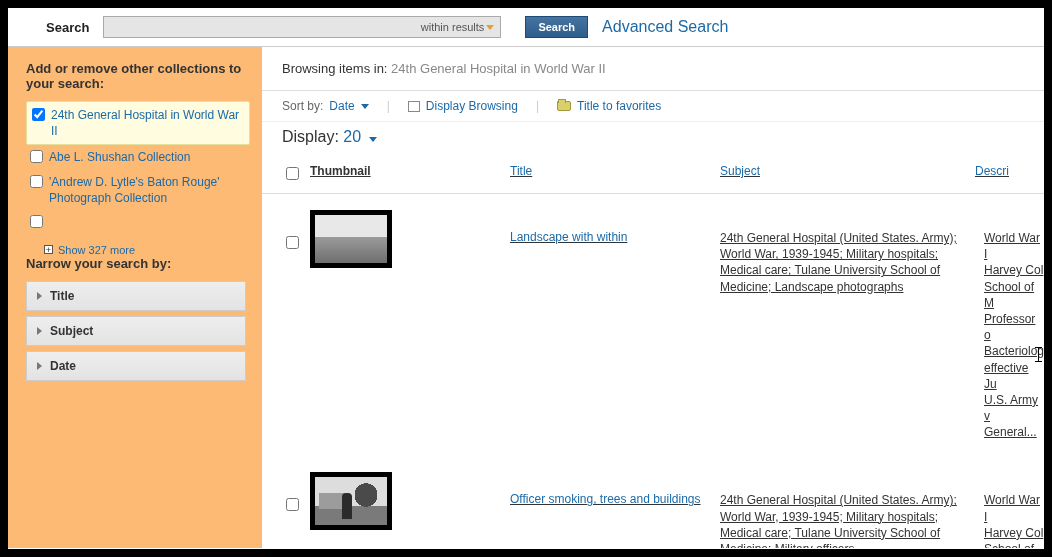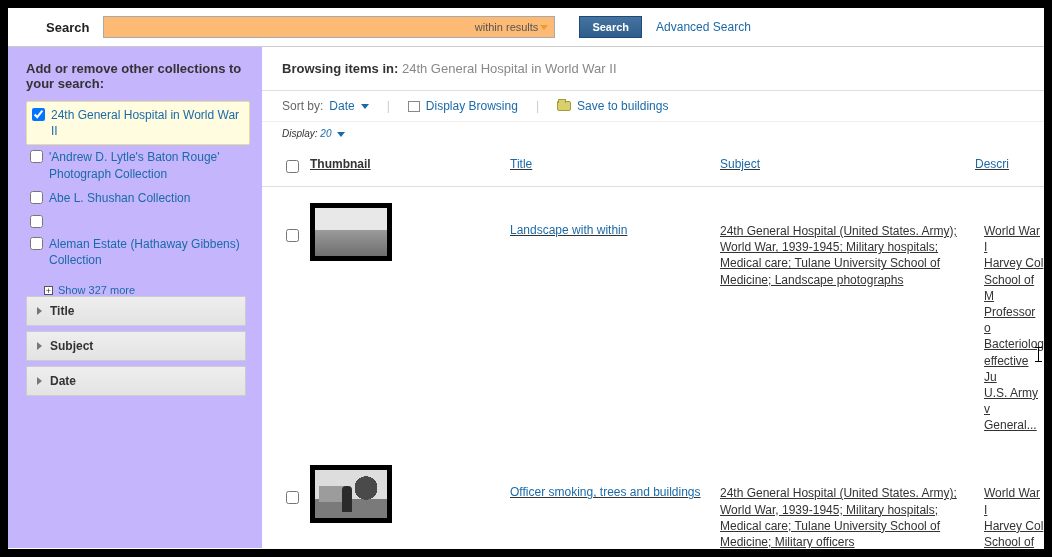--- a/index.html
+++ b/index.html
@@ -30,22 +30,22 @@
     font-size: 13px;
     color: #222;
     margin-right: 4px;
   }
   .search-input-wrap {
     position: relative;
     display: flex;
     align-items: center;
     border: 1px solid #aaa;
     height: 22px;
-    width: 452px;
-    background: #fdba74;
+    width: 398px;
+    background: #e5e5e5;
   }
   .search-input {
     flex: 1;
     border: none;
     outline: none;
     padding: 0 6px;
     font-size: 12px;
     height: 20px;
     background: transparent;
   }
@@ -72,32 +72,32 @@
     color: #fff;
     font-size: 11px;
     font-weight: bold;
     padding: 3px 12px;
     height: 22px;
     cursor: pointer;
     margin-left: 14px;
   }
   .adv-search {
     color: #1b6aa8;
-    font-size: 12px;
+    font-size: 16px;
     cursor: pointer;
     margin-left: 4px;
   }
   .body-area {
     display: flex;
     height: calc(100% - 40px);
   }
   .sidebar {
     width: 254px;
     flex: 0 0 254px;
-    background: #c4b5fd;
+    background: #fdba74;
     padding: 14px 12px 14px 18px;
   }
   .sidebar h3 {
     margin: 0 0 10px 0;
     font-size: 13px;
     font-weight: bold;
     color: #333;
   }
   .coll-list { list-style: none; padding: 0; margin: 0 0 10px 0; }
   .coll-item {
@@ -166,38 +166,37 @@
     padding: 0;
     overflow: hidden;
     position: relative;
   }
   .browsing {
     padding: 14px 20px;
     font-size: 13px;
     color: #888;
     border-bottom: 1px solid #ddd;
   }
-  .browsing .lbl { font-weight: bold; color: #333; margin-top: 13px; }
+  .browsing .lbl { font-weight: normal; color: #333; margin-top: 13px; }
   .toolbar {
     display: flex;
     align-items: flex-start;
     gap: 18px;
     padding: 8px 20px;
     font-size: 12px;
     border-bottom: 1px solid #eee;
     flex-wrap: wrap;
   }
   .toolbar .group { display: flex; align-items: center; gap: 6px; }
   .toolbar .label { color: #666; }
   .toolbar .link { color: #1b6aa8; cursor: pointer; }
   .divider { color: #ccc; }
   .display-row {
     padding: 6px 20px 2px;
-    font-size: 10px;
-    font-style: italic;
+    font-size: 16px;
   }
   .display-row .label { color: #333; }
   .display-row .link { color: #1b6aa8; cursor: pointer; }
   .icon-box {
     width: 12px; height: 11px;
     border: 1px solid #888;
     display: inline-block;
     position: relative;
     background: #fff;
   }
@@ -325,39 +324,36 @@
 
     <div class="sidebar">
       <h3>Add or remove other collections to your search:</h3>
       <ul class="coll-list">
         <li class="coll-item selected">
           <input type="checkbox" checked="" style="">
           <span class="coll-label">24th General Hospital in World War II</span>
         </li>
         <li class="coll-item">
           <input type="checkbox" style="">
+          <span class="coll-label">Abe L. Shushan Collection</span>
+        </li>
+        <li class="coll-item">
+          <input type="checkbox" style="">
           <span class="coll-label">'Andrew D. Lytle's Baton Rouge' Photograph Collection</span>
         </li>
         <li class="coll-item">
           <input type="checkbox" style="">
-          <span class="coll-label">Abe L. Shushan Collection</span>
-        </li>
-        <li class="coll-item">
-          <input type="checkbox" style="">
-        </li>
-        <li class="coll-item">
-          <input type="checkbox" style="">
-          <span class="coll-label">Aleman Estate (Hathaway Gibbens) Collection</span>
         </li>
       </ul>
       <div class="show-more">
         <span class="plus-box">+</span>
         <span>Show 327 more</span>
       </div>
 
+      <h3 class="narrow-h3">Narrow your search by:</h3>
       <div class="facet">
         <span class="tri"></span>
         <span>Title</span>
       </div>
       <div class="facet">
         <span class="tri"></span>
         <span>Subject</span>
       </div>
       <div class="facet">
         <span class="tri"></span>
@@ -378,21 +374,21 @@
           <span class="caret-down blue"></span>
         </div>
         <span class="divider">|</span>
         <div class="group">
           <span class="icon-box"></span>
           <span class="link">Display Browsing</span>
         </div>
         <span class="divider">|</span>
         <div class="group">
           <span class="icon-folder"></span>
-          <span class="link">Save to buildings</span>
+          <span class="link">Title to favorites</span>
         </div>
       </div>
 
       <div class="display-row">
         <span class="label">Display:</span>
         <span class="link">
           <span>20</span>
           <span class="caret-down blue" style="margin-left:3px;"></span>
         </span>
       </div>

